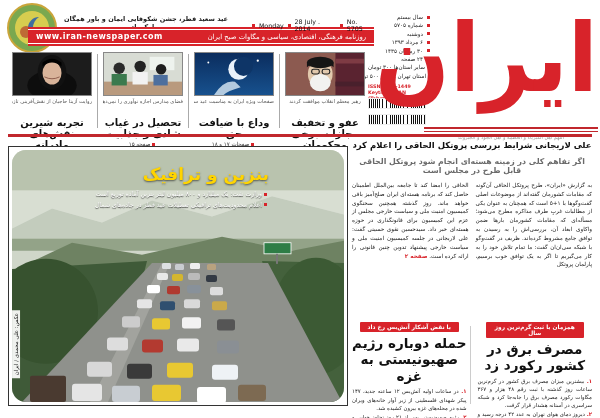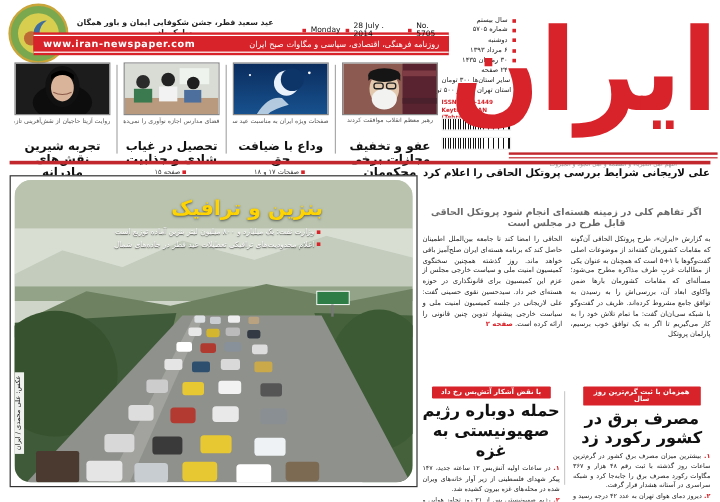--- a/index.html
+++ b/index.html
@@ -61,21 +61,21 @@
   .ov-sub  { font-size:10.5px; font-weight:bold; color:#fff; text-shadow:0 1px 2px rgba(0,0,0,.6); margin-top:1px; }
   .ov-bullets { margin-top:5px; }
   .ov-b { font-size:6.2px; color:#fff; text-shadow:0 1px 1px rgba(0,0,0,.7); line-height:1.7; }
   .credit { position:absolute; left:0; bottom:24px; writing-mode:vertical-rl; transform:rotate(180deg);
             background:rgba(255,255,255,.92); color:#111; font-size:5.5px; padding:3px 1px; line-height:1.1; }
 
   
   .lead { position:absolute; left:352px; top:140px; width:240px; direction:rtl; }
   .lead-kicker { font-size:8.5px; font-weight:bold; color:#111; text-align:center; }
   .lead-h { font-size:30px; font-weight:bold; color:#0d0d0d; text-align:center; line-height:1.32; margin-top:1px; }
-  .lead-sub { font-size:7.8px; font-weight:bold; color:#6a6a6a; text-align:center; margin-top:20px; padding:2px 0; }
+  .lead-sub { font-size:7.8px; font-weight:bold; color:#6a6a6a; text-align:center; margin-top:5px; padding:2px 0; }
   .lead-body { display:flex; flex-direction:row; gap:7px; margin-top:4px; }
   .lead-col { width:50%; font-size:5.7px; line-height:1.55; text-align:justify; color:#222; }
   .pageref { color:#d8232a; font-weight:bold; }
 
   
   .bottoms { position:absolute; left:352px; top:322px; width:240px; display:flex;
              flex-direction:row-reverse; gap:11px; direction:rtl; }
   .story { width:115px; }
   .tab { background:#d8232a; color:#fff; font-size:5.8px; font-weight:bold; text-align:center;
          padding:2px 3px; margin:0 8px; border-radius:1px; }

